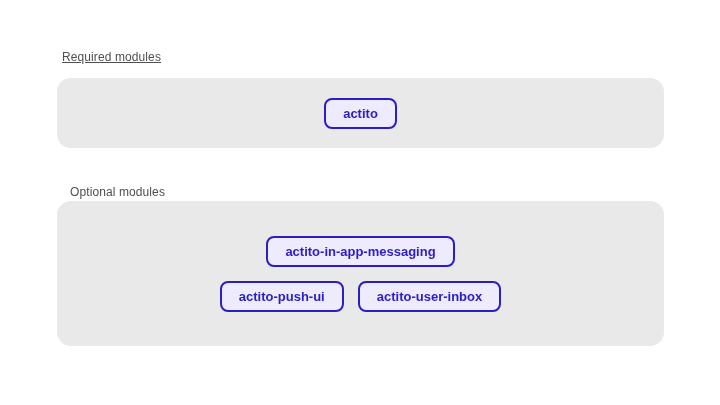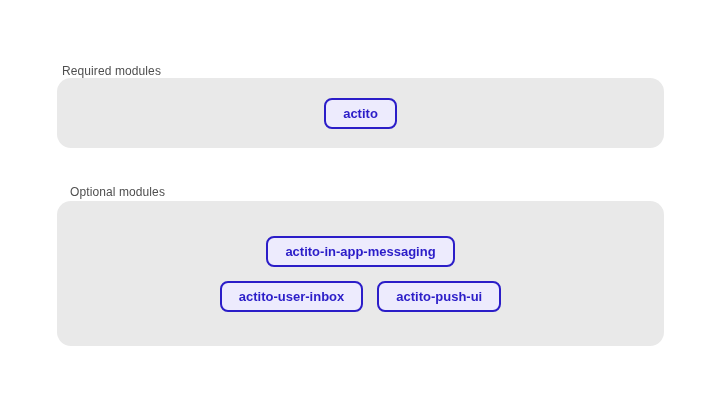--- a/index.html
+++ b/index.html
@@ -52,39 +52,39 @@
     border: 2px solid #2b1dc8;
     border-radius: 8px;
     color: #2b1dc8;
     font-weight: bold;
     font-size: 13px;
     padding: 7px 17px;
     line-height: 1;
     white-space: nowrap;
     cursor: pointer;
   }
-  #required-label { top: 64px; left: 62px; }
+  #required-label { top: 50px; left: 62px; text-decoration: underline; }
   #optional-label { top: 185px; left: 62px; margin-left: 8px; }
 </style>
 </head>
 <body>
 
 <div class="canvas">
 
   <div class="section-label" id="required-label">Required modules</div>
 
   <div class="module-box required-box">
     <div class="pill">actito</div>
   </div>
 
   <div class="section-label" id="optional-label">Optional modules</div>
 
   <div class="module-box optional-box">
     <div class="pill-row">
       <div class="pill">actito-in-app-messaging</div>
     </div>
     <div class="pill-row">
+      <div class="pill">actito-push-ui</div>
       <div class="pill">actito-user-inbox</div>
-      <div class="pill">actito-push-ui</div>
     </div>
   </div>
 
 </div>
 
 </body></html>

